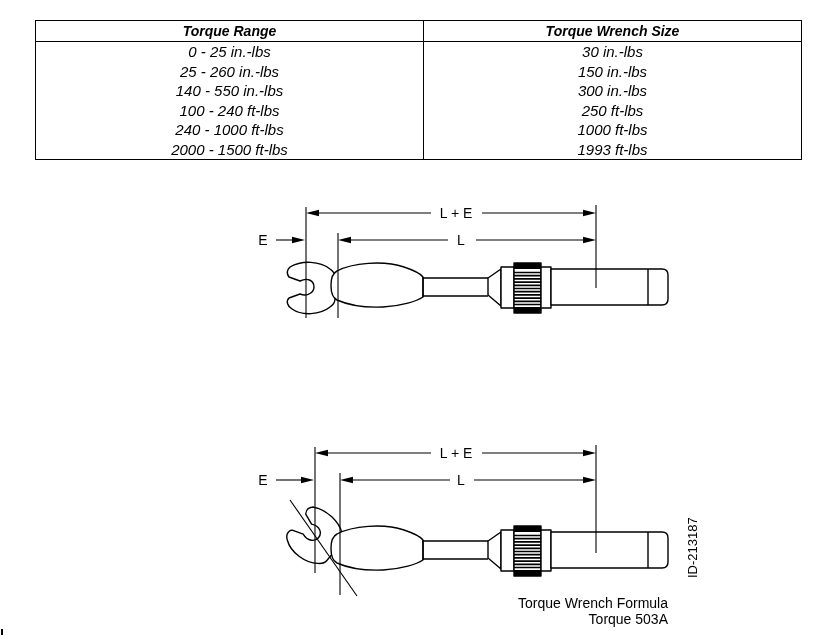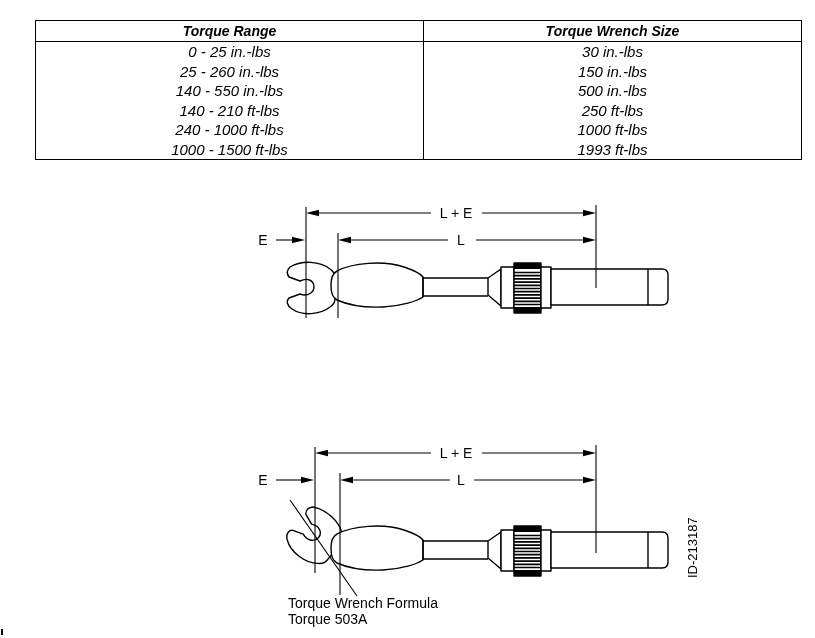--- a/index.html
+++ b/index.html
@@ -21,21 +21,21 @@
   #dia2{left:252px;top:433px;width:460px;height:172px;}
   .outline{fill:#ffffff;stroke:#000;stroke-width:1.4;stroke-linejoin:round;}
   .ln{fill:none;stroke:#000;stroke-width:1.4;}
   .dim{fill:none;stroke:#000;stroke-width:1.1;}
   .arr{fill:#000;stroke:none;}
   .dimtext{font-family:"Liberation Sans",sans-serif;font-size:14px;fill:#000;}
   .idtext{font-family:"Liberation Sans",sans-serif;font-size:13px;fill:#000;}
   .stripes{fill:none;stroke:#000;stroke-width:1.7;}
   .cap{fill:#000;stroke:none;}
   
-  .caption{position:absolute;left:288px;top:595px;width:400px;text-align:left;
+  .caption{position:absolute;left:268px;top:595px;width:400px;text-align:right;
            font-size:14px;line-height:16px;}
   .artifact{position:absolute;left:1px;top:629px;width:2px;height:6px;background:#000;}
 </style>
 </head>
 <body>
 
 <div class="table-wrap">
   <table class="torque">
     <thead>
       <tr>
@@ -47,32 +47,32 @@
       <tr>
         <td class="c1">0 - 25 in.-lbs</td>
         <td class="c2">30 in.-lbs</td>
       </tr>
       <tr>
         <td class="c1">25 - 260 in.-lbs</td>
         <td class="c2">150 in.-lbs</td>
       </tr>
       <tr>
         <td class="c1">140 - 550 in.-lbs</td>
-        <td class="c2">500 in.-lbs</td>
+        <td class="c2">300 in.-lbs</td>
       </tr>
       <tr>
-        <td class="c1">140 - 210 ft-lbs</td>
+        <td class="c1">100 - 240 ft-lbs</td>
         <td class="c2">250 ft-lbs</td>
       </tr>
       <tr>
         <td class="c1">240 - 1000 ft-lbs</td>
         <td class="c2">1000 ft-lbs</td>
       </tr>
       <tr>
-        <td class="c1">1000 - 1500 ft-lbs</td>
+        <td class="c1">2000 - 1500 ft-lbs</td>
         <td class="c2">1993 ft-lbs</td>
       </tr>
     </tbody>
   </table>
 </div>
 
 <svg id="dia1" viewBox="252 196 430 150">
   <defs>
 
     <g id="wrench-head">

